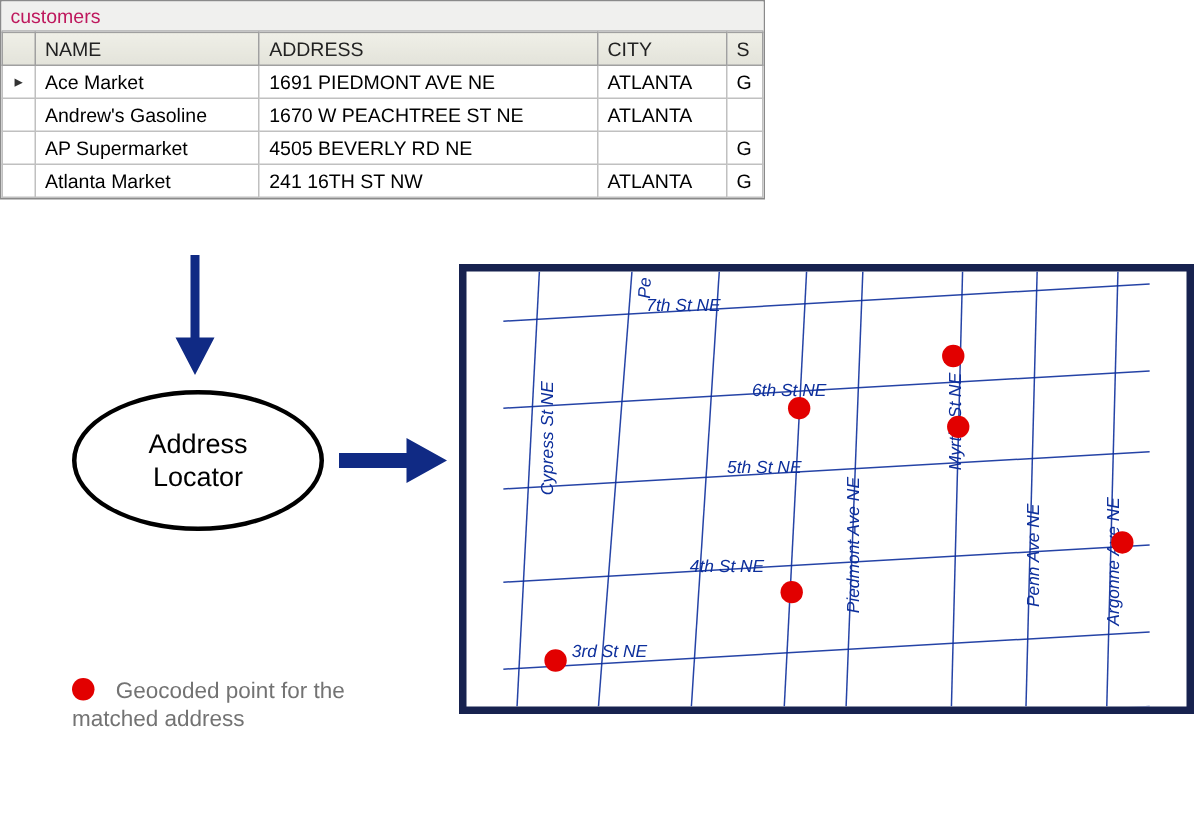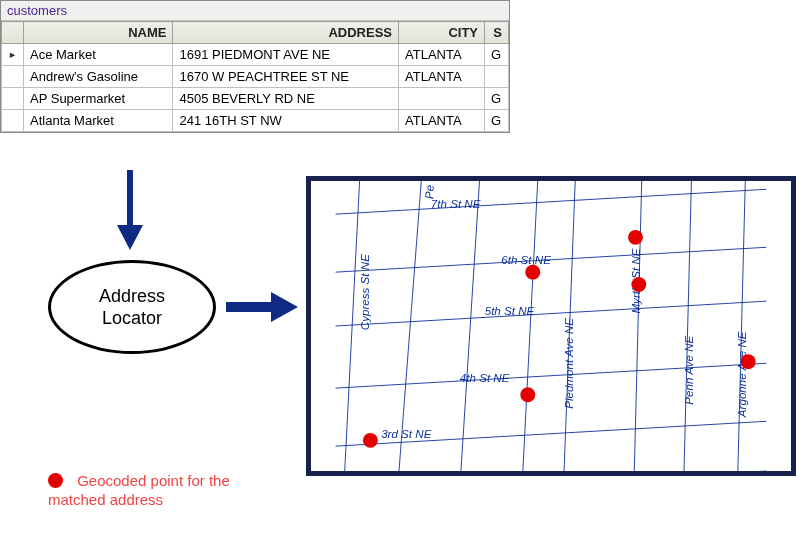--- a/index.html
+++ b/index.html
@@ -16,37 +16,37 @@
   
   .table-wrap {
     position: absolute;
     left: 0; top: 0;
     width: 510px;
     border: 1px solid #8a8a8a;
   }
   .table-title {
     padding: 2px 6px;
     font-size: 13px;
-    color: #4c1d95;
+    color: #be185d;
     background: #f0f0ee;
     border-bottom: 1px solid #bfbfbf;
     font-family: Arial, Helvetica, sans-serif;
   }
   table.data {
     border-collapse: collapse;
     width: 100%;
     font-size: 13px;
     background: #fff;
   }
   table.data th {
     background: linear-gradient(#efefe7, #e3e3da);
     border: 1px solid #a0a0a0;
     padding: 3px 6px;
-    font-weight: bold;
-    text-align: right;
+    font-weight: normal;
+    text-align: left;
     color: #222;
   }
   table.data td {
     border: 1px solid #c0c0c0;
     padding: 3px 6px;
     white-space: nowrap;
     background: #fff;
   }
   .row-handle {
     width: 22px;
@@ -83,24 +83,24 @@
   .arrow-right {
     position: absolute;
     left: 226px; top: 290px;
     width: 72px; height: 34px;
   }
   .arrow-fill { fill: #102a84; }
 
   
   .legend {
     position: absolute;
-    left: 48px; top: 472px;
+    left: 48px; top: 452px;
     width: 230px;
     font-size: 15px;
-    color: #ef4444;
+    color: #737373;
     line-height: 1.25;
   }
   .legend-dot {
     display: inline-block;
     width: 15px; height: 15px;
     background: #e20000;
     border-radius: 50%;
     vertical-align: -2px;
     margin-right: 10px;
   }

